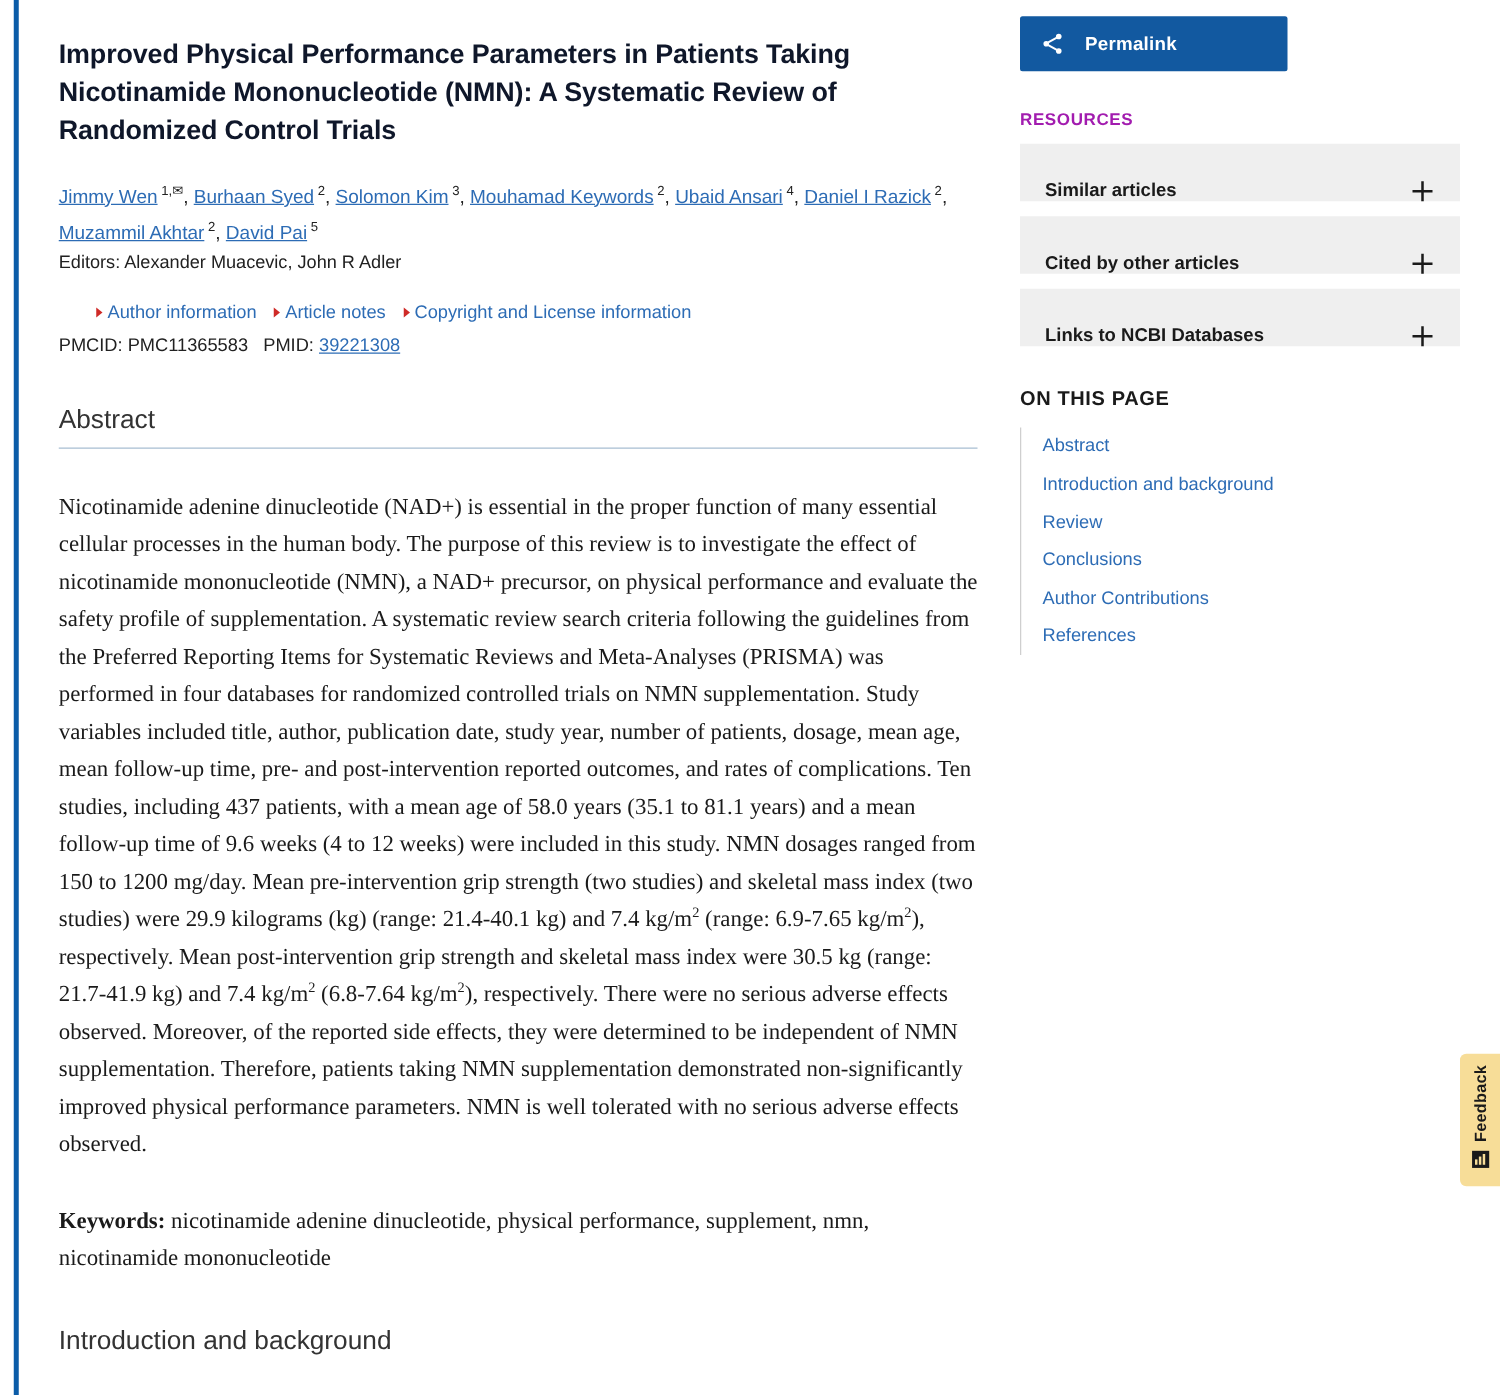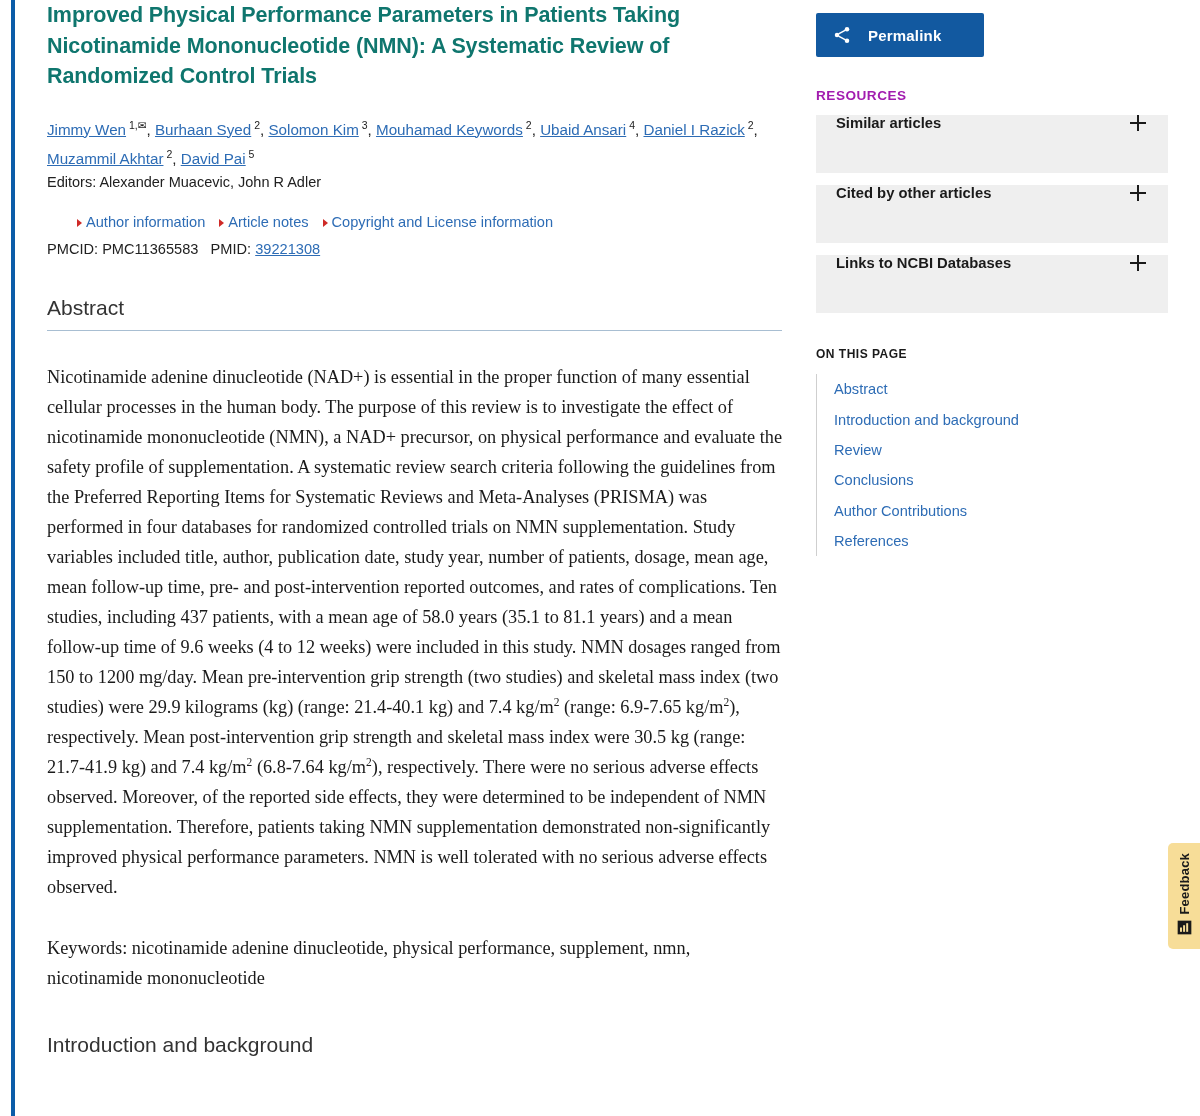--- a/index.html
+++ b/index.html
@@ -31,22 +31,23 @@
     position: absolute;
     left: 47px;
     top: 0;
     width: 735px;
   }
 
   .article-title {
     font-size: 21.5px;
     font-weight: bold;
     line-height: 1.42;
-    color: #0f766e;
+    color: #0f172a;
     margin: 0;
+    padding-top: 28px;
     letter-spacing: -0.1px;
   }
 
   .authors {
     margin-top: 23px;
     font-size: 15.2px;
     line-height: 1.95;
     color: #212121;
   }
   .authors a {
@@ -122,41 +123,41 @@
     line-height: 0;
   }
 
   .keywords {
     font-family: "Liberation Serif", serif;
     font-size: 18.3px;
     line-height: 1.64;
     color: #1a1a1a;
     margin-top: 31px;
   }
-  .keywords b { font-weight: normal; }
+  .keywords b { font-weight: bold; }
 
   .next-head {
     font-size: 21px;
     font-weight: 400;
     color: #333;
     margin: 0;
     padding-top: 40px;
   }
 
   
   .sidebar {
     position: absolute;
     left: 816px;
     top: 0;
     width: 352px;
   }
 
   .permalink-btn {
     margin-top: 13px;
-    width: 168px;
+    width: 214px;
     height: 44px;
     background: #1259a0;
     border: none;
     border-radius: 2px;
     display: flex;
     align-items: center;
     cursor: pointer;
     padding: 0;
   }
   .permalink-btn .share-wrap {
@@ -178,23 +179,23 @@
     font-weight: bold;
     letter-spacing: 0.5px;
     color: #a21caf;
   }
 
   .accordion {
     margin-top: 12px;
   }
   .acc-row {
     background: #efefef;
-    height: 58px;
-    display: flex;
-    align-items: flex-start;
+    height: 46px;
+    display: flex;
+    align-items: flex-end;
     justify-content: space-between;
     padding: 0 22px 0 20px;
     margin-bottom: 12px;
     cursor: pointer;
     box-sizing: border-box;
   }
   .acc-label {
     font-size: 14.8px;
     font-weight: bold;
     color: #1a1a1a;
@@ -212,21 +213,21 @@
   }
   .acc-plus::before {
     left: 0; top: 7px; width: 16px; height: 2.2px;
   }
   .acc-plus::after {
     top: 0; left: 7px; height: 16px; width: 2.2px;
   }
 
   .otp-title {
     margin-top: 34px;
-    font-size: 12px;
+    font-size: 16px;
     font-weight: bold;
     letter-spacing: 0.5px;
     color: #1a1a1a;
   }
   .otp-list {
     margin-top: 13px;
     border-left: 1px solid #cfcfcf;
     padding: 0;
     list-style: none;
   }

